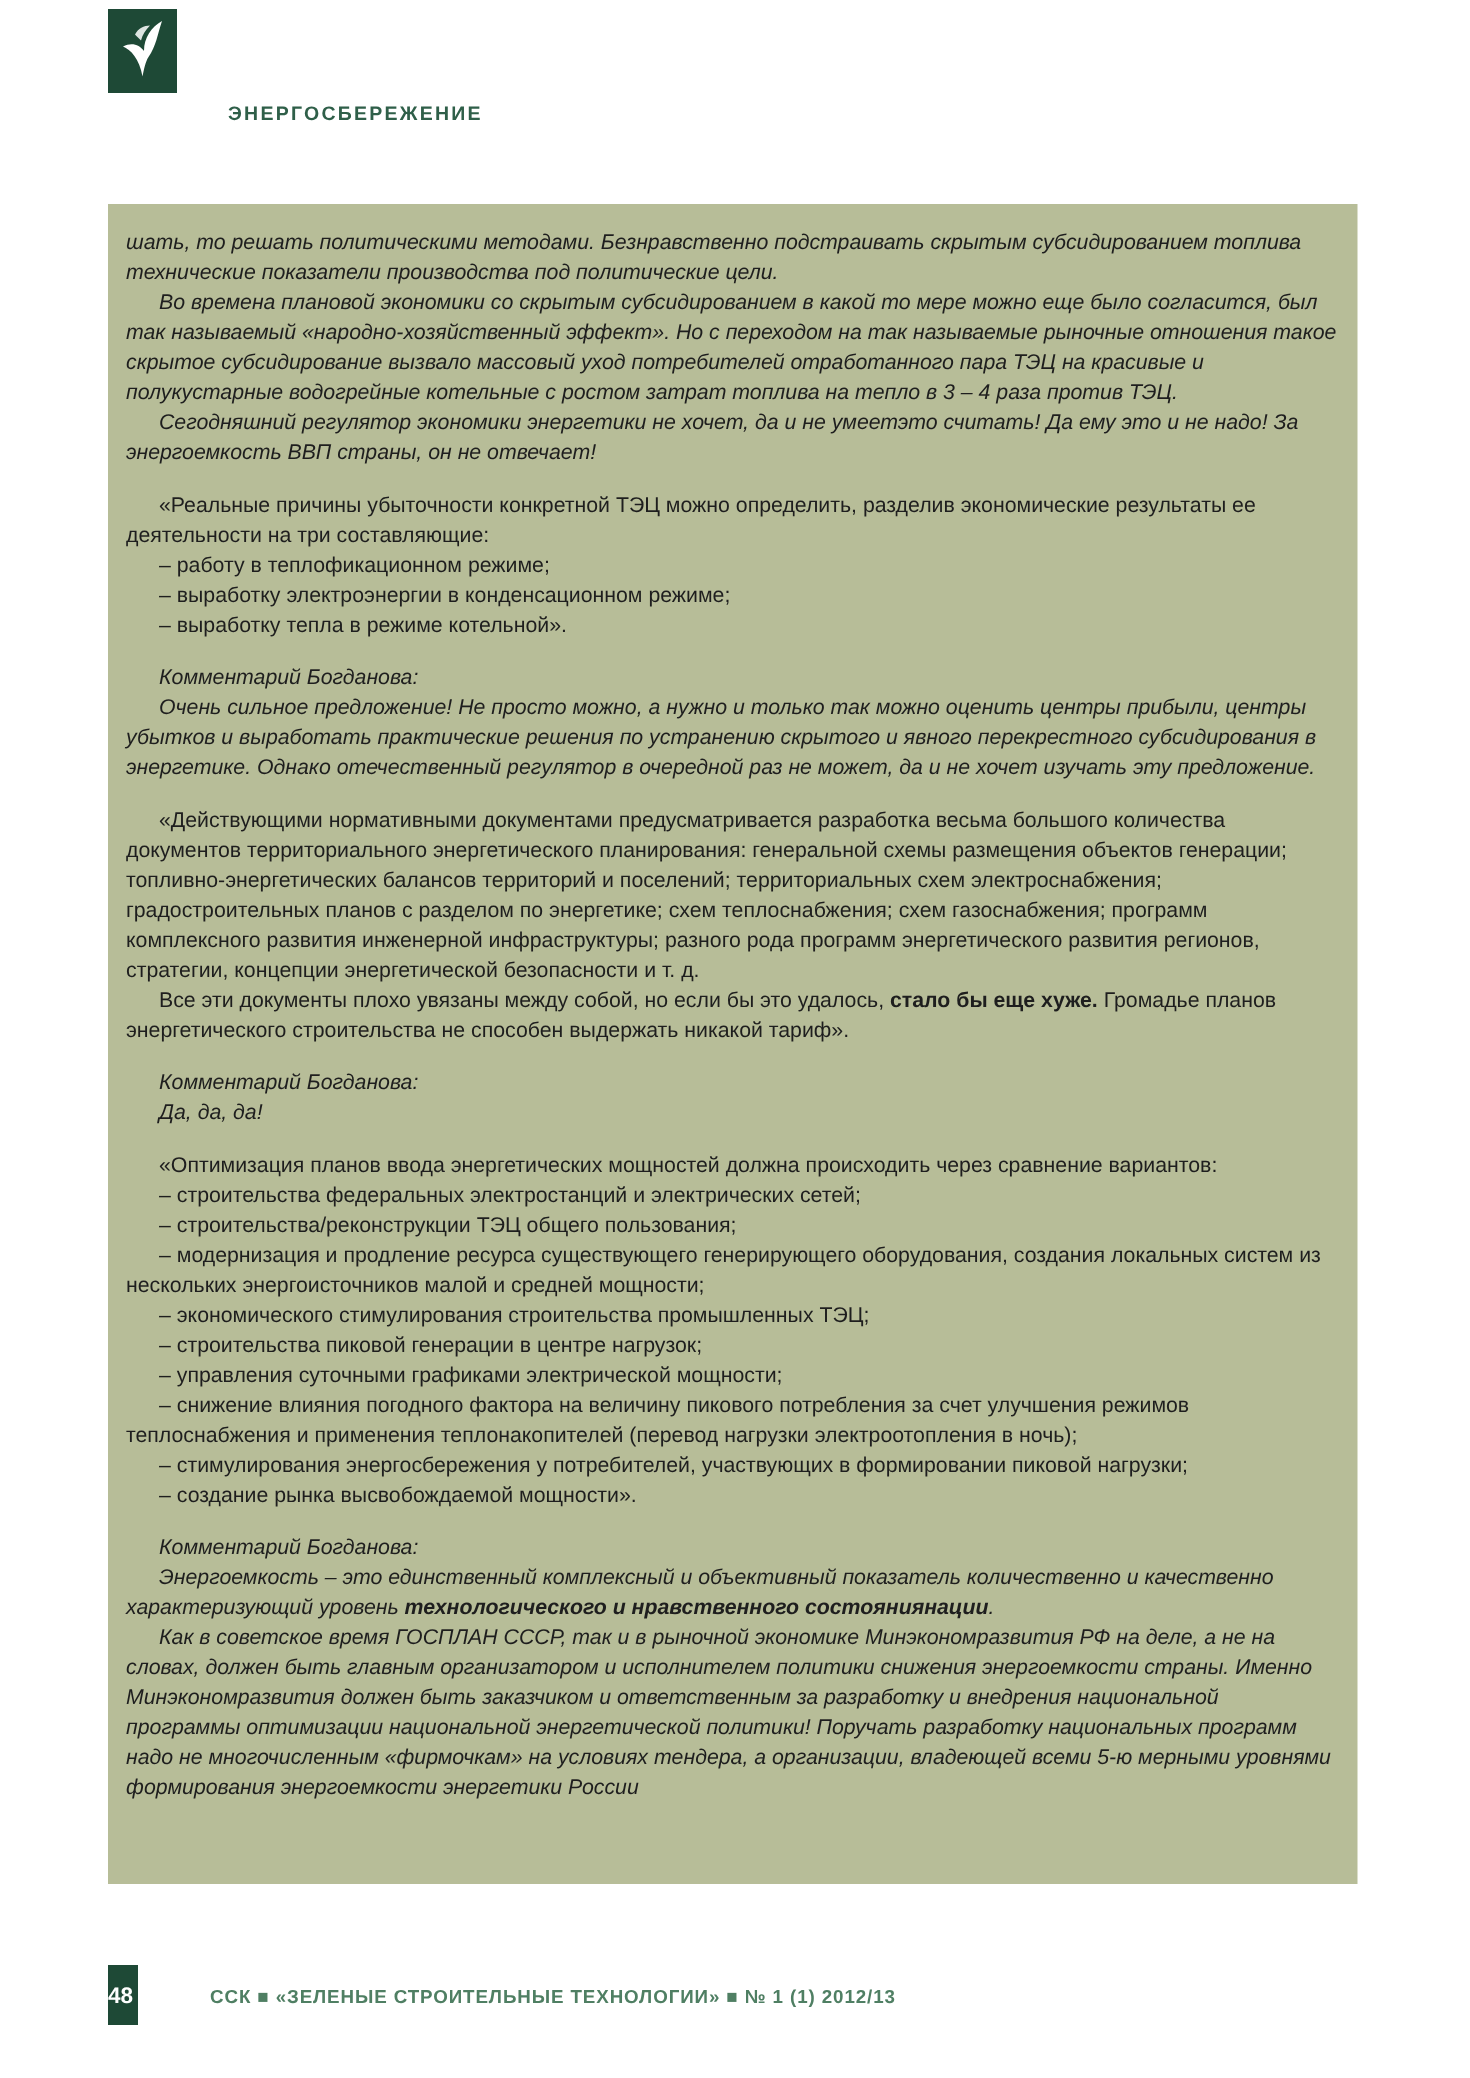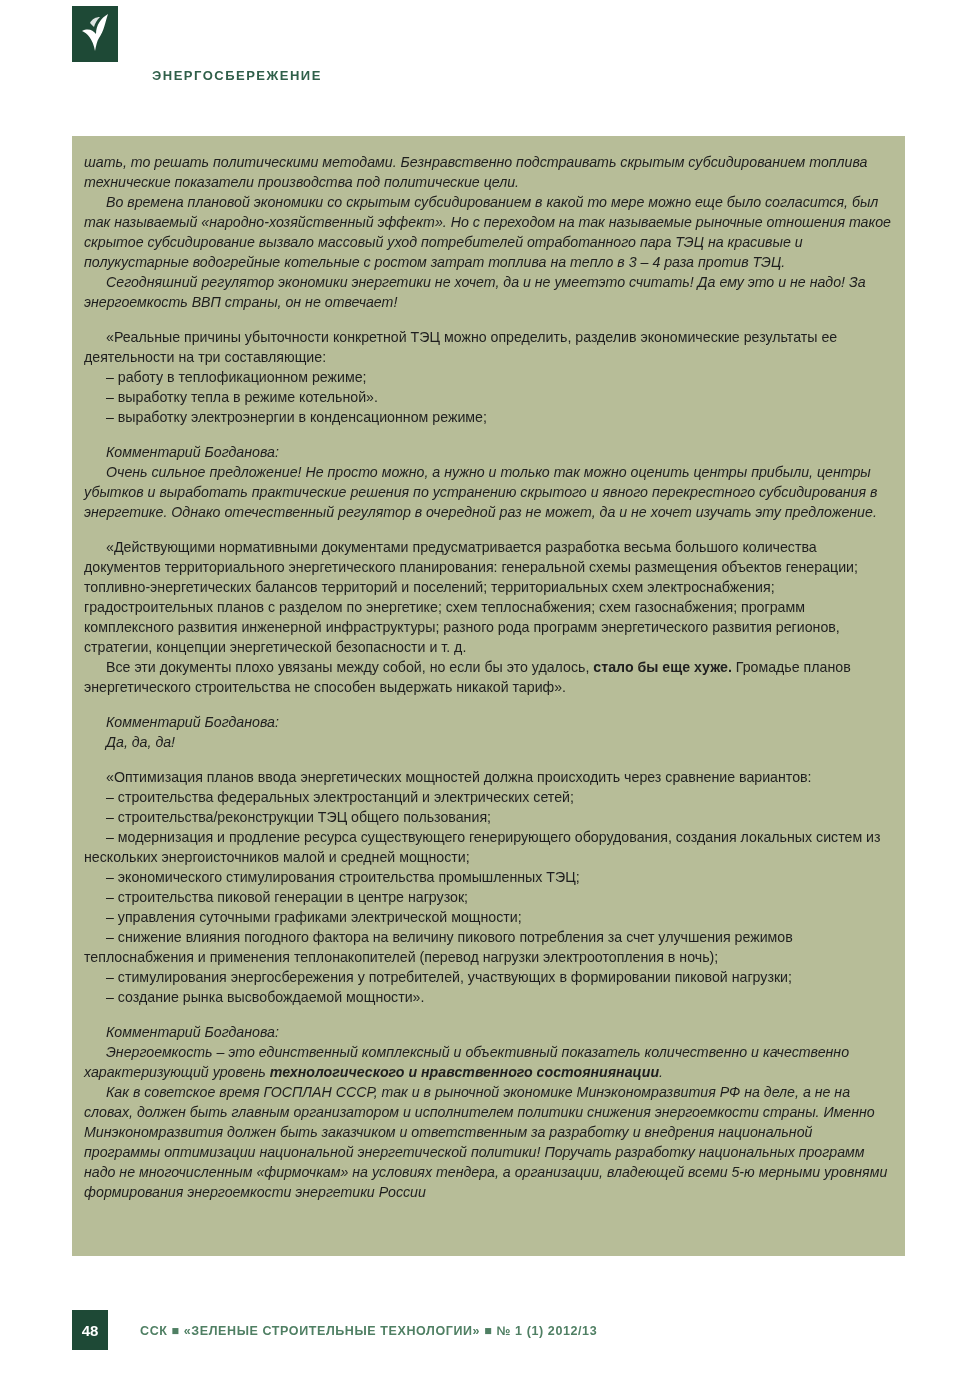--- a/index.html
+++ b/index.html
@@ -63,29 +63,28 @@
   .para.italic { font-style: italic; }
   .para.bold { font-weight: normal; }
   .para.gap { margin-top: 15px; }
   .seg-bold { font-weight: bold; }
 
   
   .page-num-box {
     position: absolute;
     left: 72px;
     top: 1310px;
-    width: 36px;
+    width: 20px;
     height: 40px;
     background: #1e4936;
     color: #ffffff;
     font-size: 15px;
     font-weight: bold;
     display: flex;
     align-items: center;
-    justify-content: center;
   }
   .journal-line {
     position: absolute;
     left: 140px;
     top: 1324px;
     font-size: 12.5px;
     letter-spacing: 0.6px;
     color: #4f7f63;
     font-weight: bold;
     text-align: center;
@@ -106,22 +105,22 @@
   </div>
   <div class="section-title">ЭНЕРГОСБЕРЕЖЕНИЕ</div>
 
   <div class="content-panel">
     <div class="article-body" id="article-body">
         <p class="para italic no-indent"><span>шать, то решать политическими методами. Безнравственно подстраивать скрытым субсидированием топлива технические показатели производства под политические цели.</span></p>
         <p class="para italic"><span>Во времена плановой экономики со скрытым субсидированием в какой то мере можно еще было согласится, был так называемый «народно-хозяйственный эффект». Но с переходом на так называемые рыночные отношения такое скрытое субсидирование вызвало массовый уход потребителей отработанного пара ТЭЦ на красивые и полукустарные водогрейные котельные с ростом затрат топлива на тепло в 3 – 4 раза против ТЭЦ.</span></p>
         <p class="para italic"><span>Сегодняшний регулятор экономики энергетики не хочет, да и не умеетэто считать! Да ему это и не надо! За энергоемкость ВВП страны, он не отвечает!</span></p>
         <p class="para gap"><span>«Реальные причины убыточности конкретной ТЭЦ можно определить, разделив экономические результаты ее деятельности на три составляющие:</span></p>
         <p class="para"><span>–  работу в теплофикационном режиме;</span></p>
+        <p class="para"><span>–  выработку электроэнергии в конденсационном режиме;</span></p>
         <p class="para"><span>–  выработку тепла в режиме котельной».</span></p>
-        <p class="para"><span>–  выработку электроэнергии в конденсационном режиме;</span></p>
         <p class="para italic bold gap"><span>Комментарий Богданова:</span></p>
         <p class="para italic"><span>Очень сильное предложение! Не просто можно, а нужно и только так можно оценить центры прибыли, центры убытков и выработать практические решения по устранению скрытого и явного перекрестного субсидирования в энергетике. Однако отечественный регулятор в очередной раз не может, да и не хочет изучать эту предложение.</span></p>
         <p class="para gap"><span>«Действующими нормативными документами предусматривается разработка весьма большого количества документов территориального энергетического планирования: генеральной схемы размещения объектов генерации; топливно-энергетических балансов территорий и поселений; территориальных схем электроснабжения; градостроительных планов с разделом по энергетике; схем теплоснабжения; схем газоснабжения; программ комплексного развития инженерной инфраструктуры; разного рода программ энергетического развития регионов, стратегии, концепции энергетической безопасности и т. д.</span></p>
         <p class="para"><span>Все эти документы плохо увязаны между собой, но если бы это удалось, </span><span class="seg-bold">стало бы еще хуже.</span><span> Громадье планов энергетического строительства не способен выдержать никакой тариф».</span></p>
         <p class="para italic bold gap"><span>Комментарий Богданова:</span></p>
         <p class="para italic"><span>Да, да, да!</span></p>
         <p class="para gap"><span>«Оптимизация планов ввода энергетических мощностей должна происходить через сравнение вариантов:</span></p>
         <p class="para"><span>–  строительства федеральных электростанций и электрических сетей;</span></p>
         <p class="para"><span>–  строительства/реконструкции ТЭЦ общего пользования;</span></p>
         <p class="para"><span>–  модернизация и продление ресурса существующего генерирующего оборудования, создания локальных систем из нескольких энергоисточников малой и средней мощности;</span></p>

